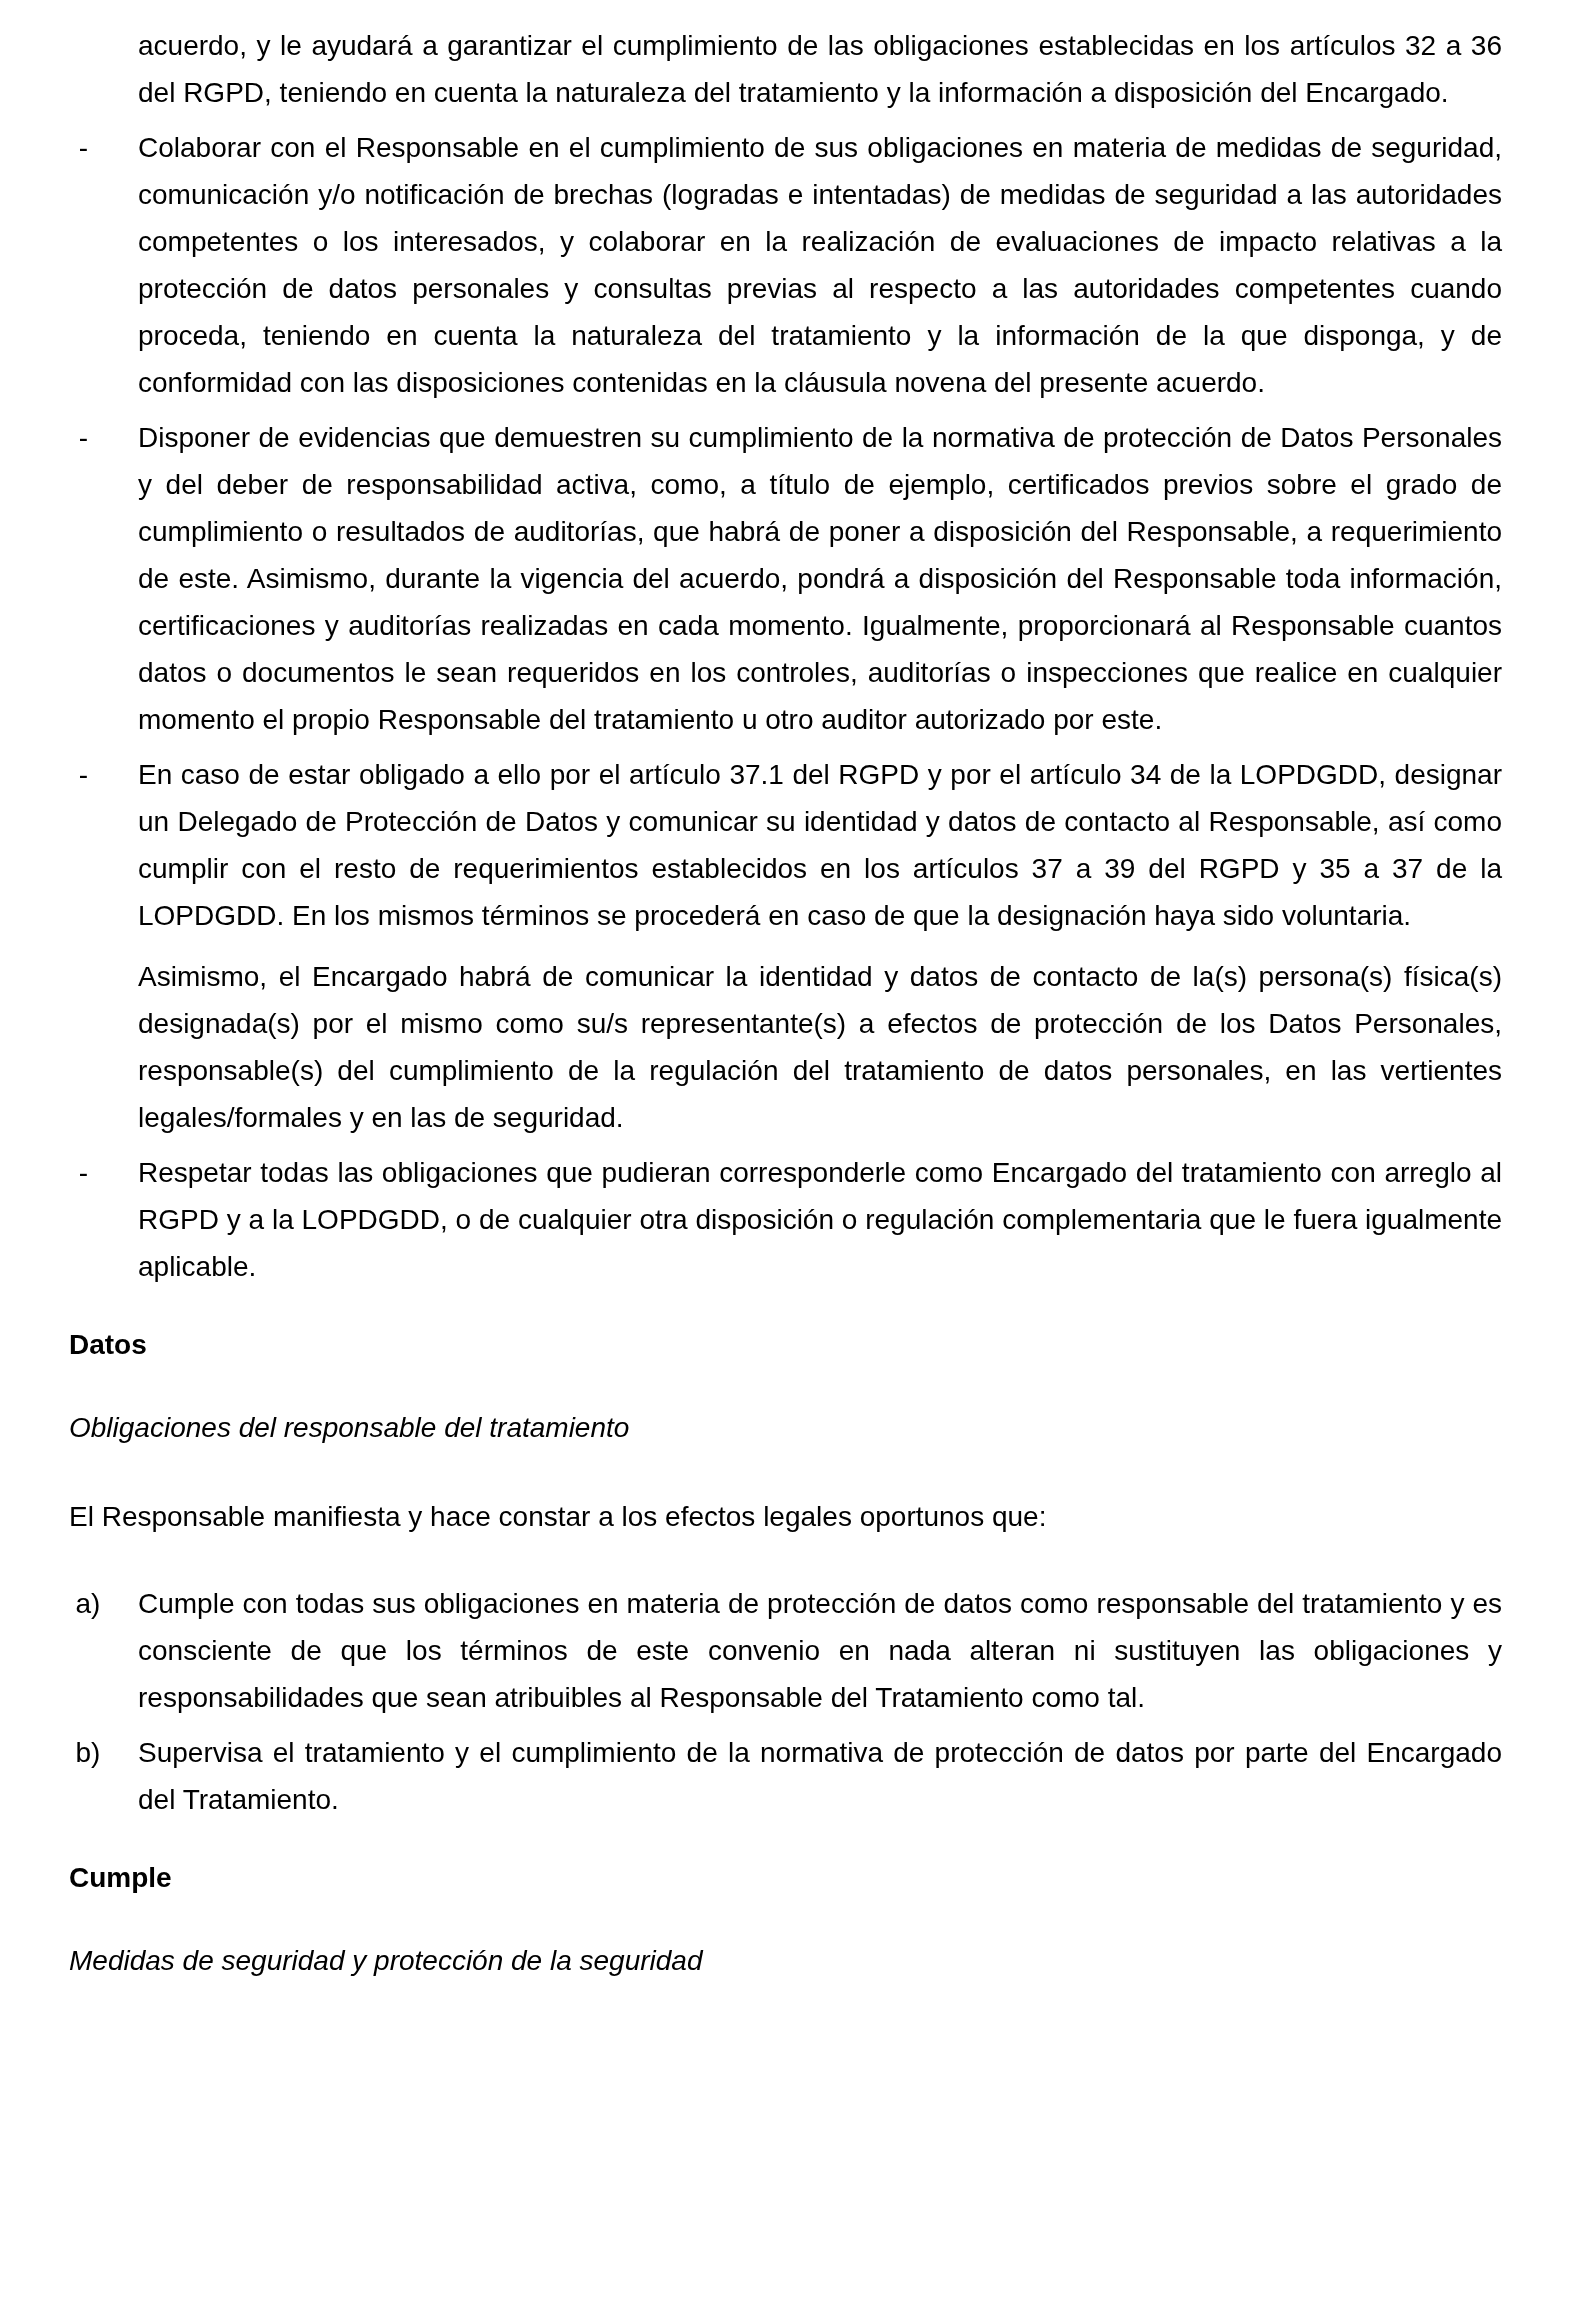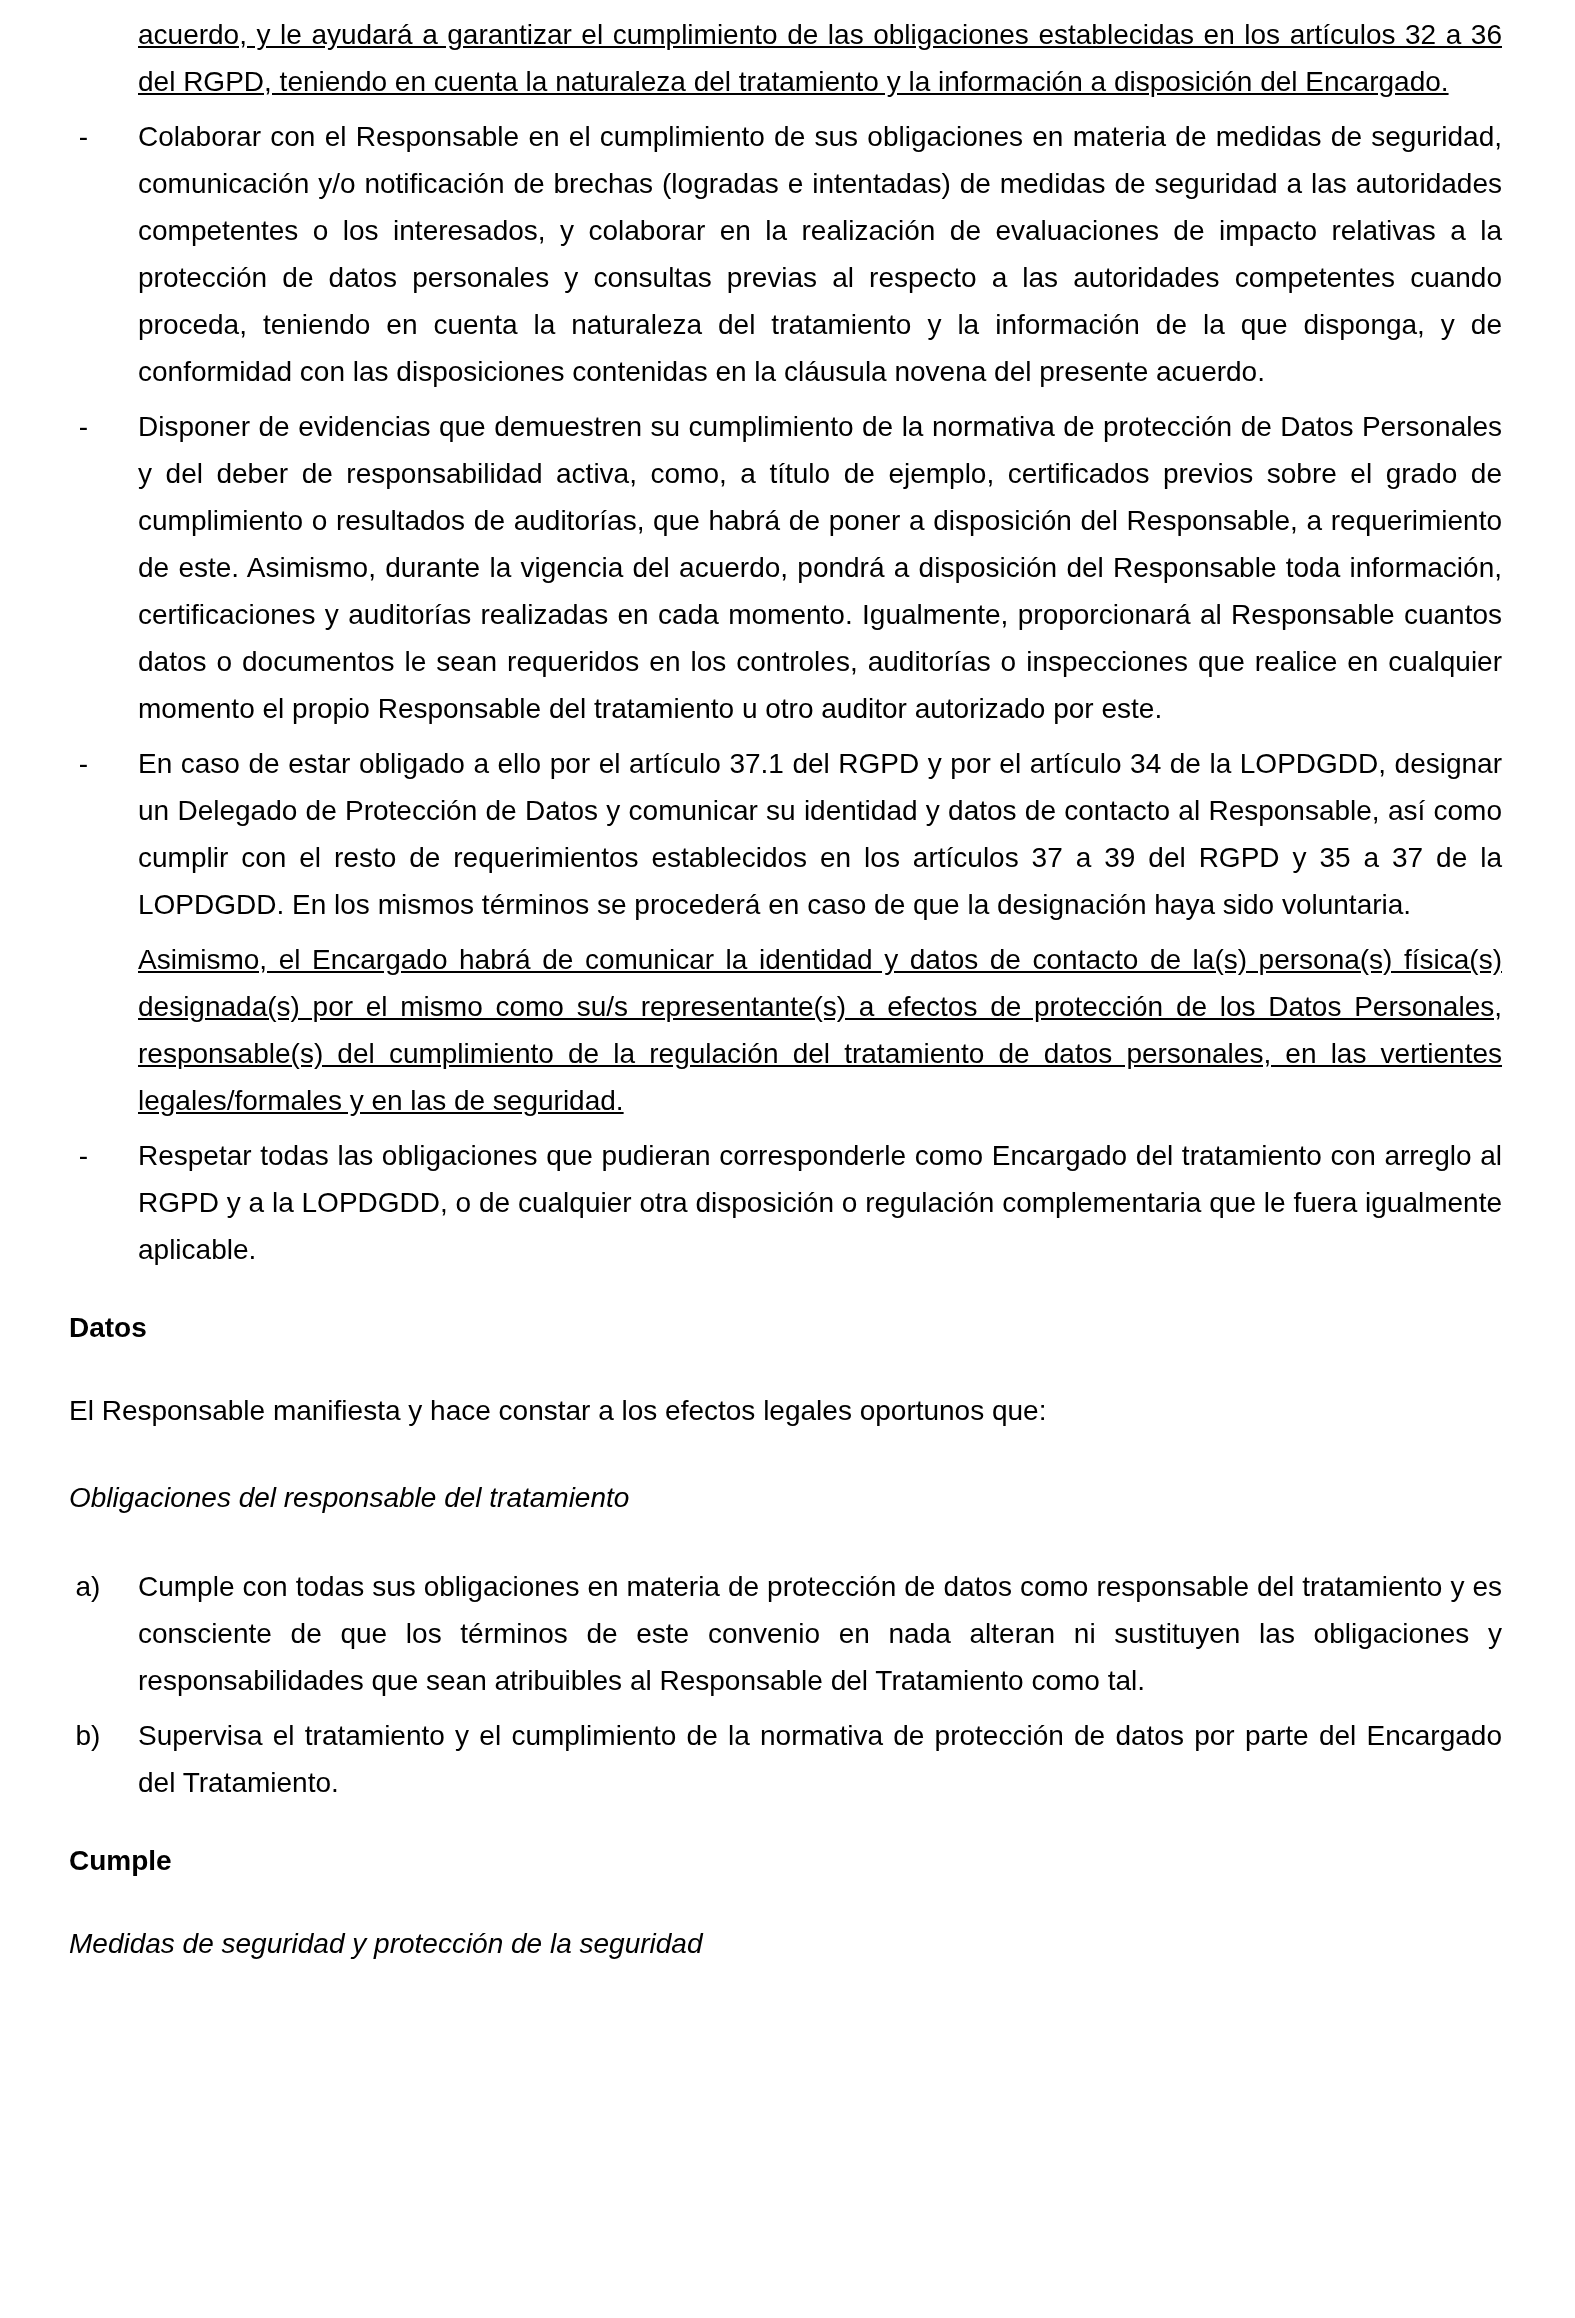--- a/index.html
+++ b/index.html
@@ -24,22 +24,21 @@
   }
   .block {
     font-size: 28px;
     line-height: 47px;
     text-align: justify;
     margin: 0 0 8px 0;
   }
   
   .continuation {
     padding-left: 69px;
-    margin-top: 3px;
-    text-decoration: underline;
+    margin-top: 14px;
   }
   
   .dash-item,
   .lettered-item {
     position: relative;
     padding-left: 69px;
   }
   .dash-item > .marker {
     position: absolute;
     left: 9.7px;
@@ -70,20 +69,20 @@
 <body>
 
 <div class="doc-page" style="background: rgb(255, 255, 255); color: rgb(0, 0, 0);">
     <div class="block continuation"><span class="text">acuerdo, y le ayudará a garantizar el cumplimiento de las obligaciones establecidas en los artículos 32 a 36 del RGPD, teniendo en cuenta la naturaleza del tratamiento y la información a disposición del Encargado.</span></div>
     <div class="block dash-item"><span class="marker">-</span><span class="text">Colaborar con el Responsable en el cumplimiento de sus obligaciones en materia de medidas de seguridad, comunicación y/o notificación de brechas (logradas e intentadas) de medidas de seguridad a las autoridades competentes o los interesados, y colaborar en la realización de evaluaciones de impacto relativas a la protección de datos personales y consultas previas al respecto a las autoridades competentes cuando proceda, teniendo en cuenta la naturaleza del tratamiento y la información de la que disponga, y de conformidad con las disposiciones contenidas en la cláusula novena del presente acuerdo.</span></div>
     <div class="block dash-item"><span class="marker">-</span><span class="text">Disponer de evidencias que demuestren su cumplimiento de la normativa de protección de Datos Personales y del deber de responsabilidad activa, como, a título de ejemplo, certificados previos sobre el grado de cumplimiento o resultados de auditorías, que habrá de poner a disposición del Responsable, a requerimiento de este. Asimismo, durante la vigencia del acuerdo, pondrá a disposición del Responsable toda información, certificaciones y auditorías realizadas en cada momento. Igualmente, proporcionará al Responsable cuantos datos o documentos le sean requeridos en los controles, auditorías o inspecciones que realice en cualquier momento el propio Responsable del tratamiento u otro auditor autorizado por este.</span></div>
     <div class="block dash-item"><span class="marker">-</span><span class="text">En caso de estar obligado a ello por el artículo 37.1 del RGPD y por el artículo 34 de la LOPDGDD, designar un Delegado de Protección de Datos y comunicar su identidad y datos de contacto al Responsable, así como cumplir con el resto de requerimientos establecidos en los artículos 37 a 39 del RGPD y 35 a 37 de la LOPDGDD. En los mismos términos se procederá en caso de que la designación haya sido voluntaria.</span></div>
     <div class="block continuation"><span class="text">Asimismo, el Encargado habrá de comunicar la identidad y datos de contacto de la(s) persona(s) física(s) designada(s) por el mismo como su/s representante(s) a efectos de protección de los Datos Personales, responsable(s) del cumplimiento de la regulación del tratamiento de datos personales, en las vertientes legales/formales y en las de seguridad.</span></div>
     <div class="block dash-item"><span class="marker">-</span><span class="text">Respetar todas las obligaciones que pudieran corresponderle como Encargado del tratamiento con arreglo al RGPD y a la LOPDGDD, o de cualquier otra disposición o regulación complementaria que le fuera igualmente aplicable.</span></div>
     <div class="block heading"><span class="text">Datos</span></div>
+    <div class="block subheading"><span class="text">Obligaciones del responsable del tratamiento</span></div>
     <div class="block paragraph"><span class="text">El Responsable manifiesta y hace constar a los efectos legales oportunos que:</span></div>
-    <div class="block subheading"><span class="text">Obligaciones del responsable del tratamiento</span></div>
     <div class="block lettered-item"><span class="marker">a)</span><span class="text">Cumple con todas sus obligaciones en materia de protección de datos como responsable del tratamiento y es consciente de que los términos de este convenio en nada alteran ni sustituyen las obligaciones y responsabilidades que sean atribuibles al Responsable del Tratamiento como tal.</span></div>
     <div class="block lettered-item"><span class="marker">b)</span><span class="text">Supervisa el tratamiento y el cumplimiento de la normativa de protección de datos por parte del Encargado del Tratamiento.</span></div>
     <div class="block heading"><span class="text">Cumple</span></div>
     <div class="block subheading"><span class="text">Medidas de seguridad y protección de la seguridad</span></div>
   </div>
 
 
 </body></html>

